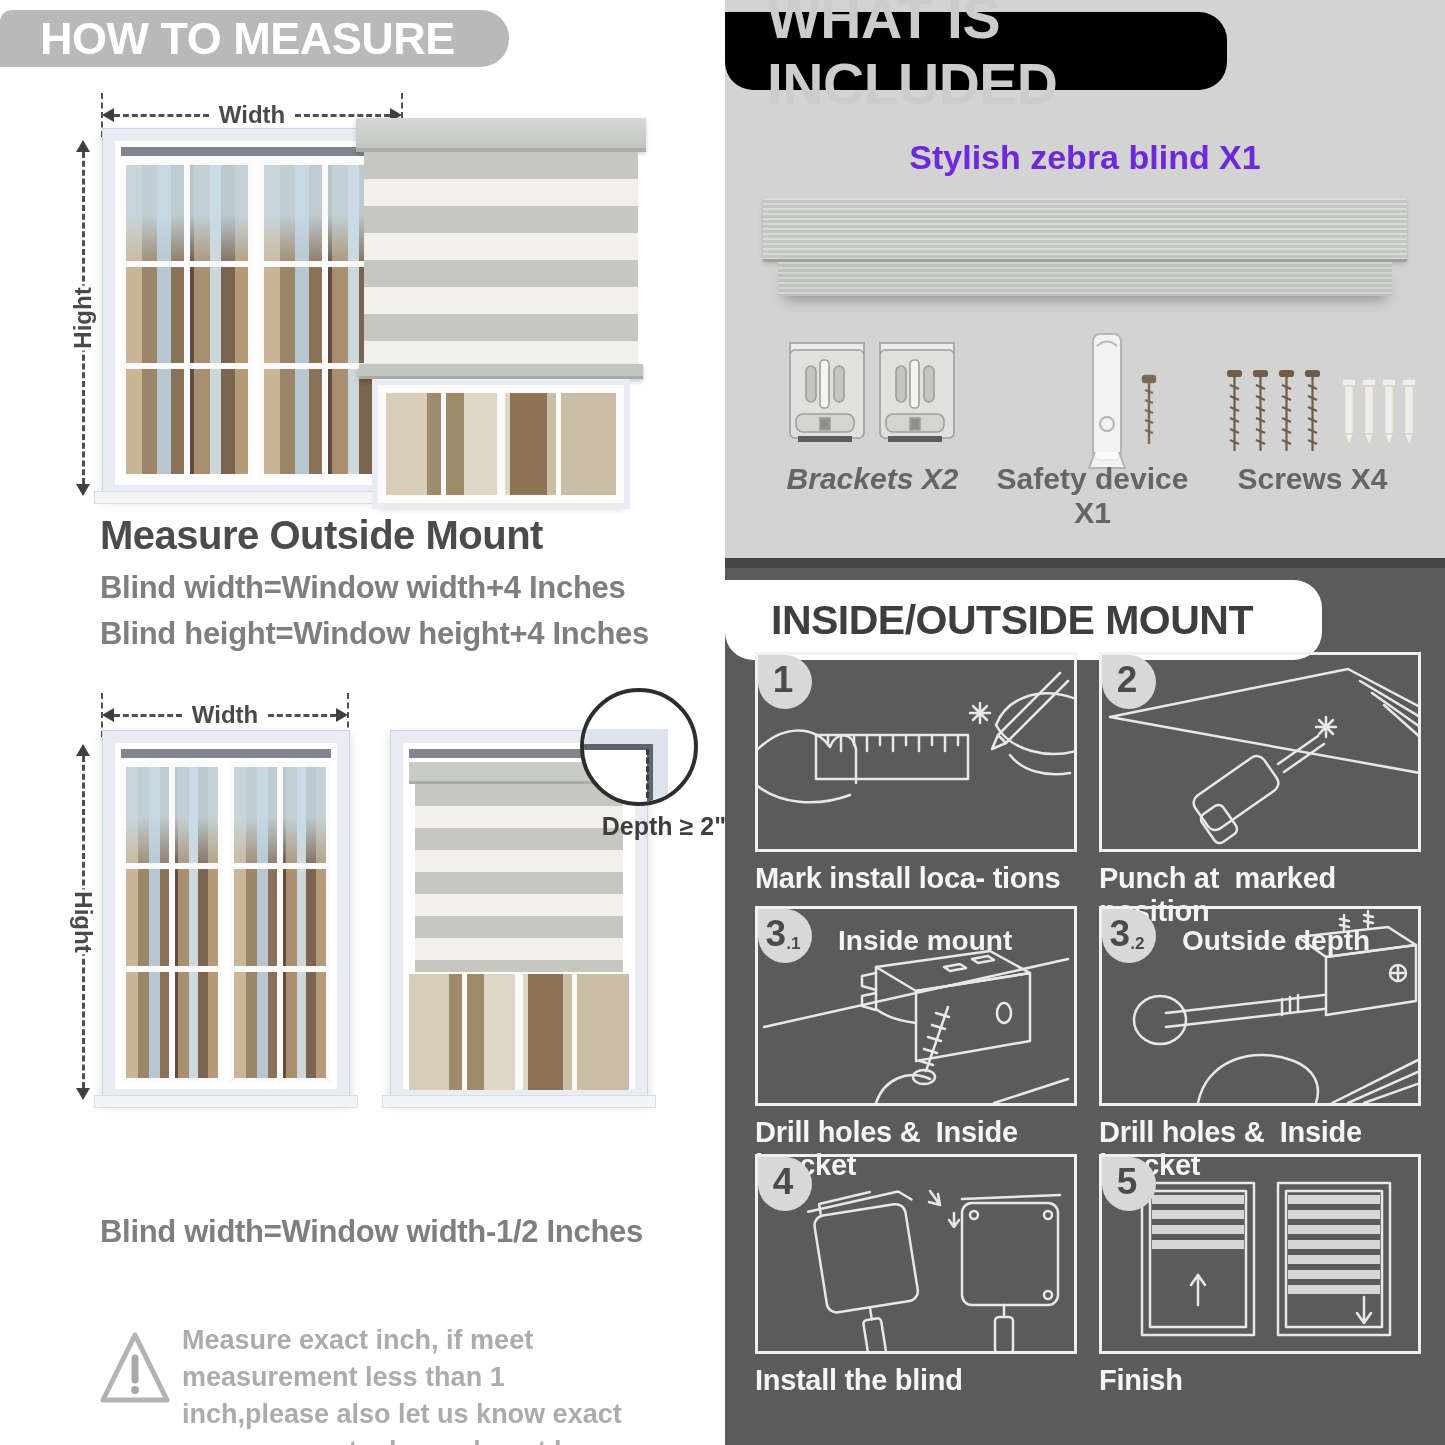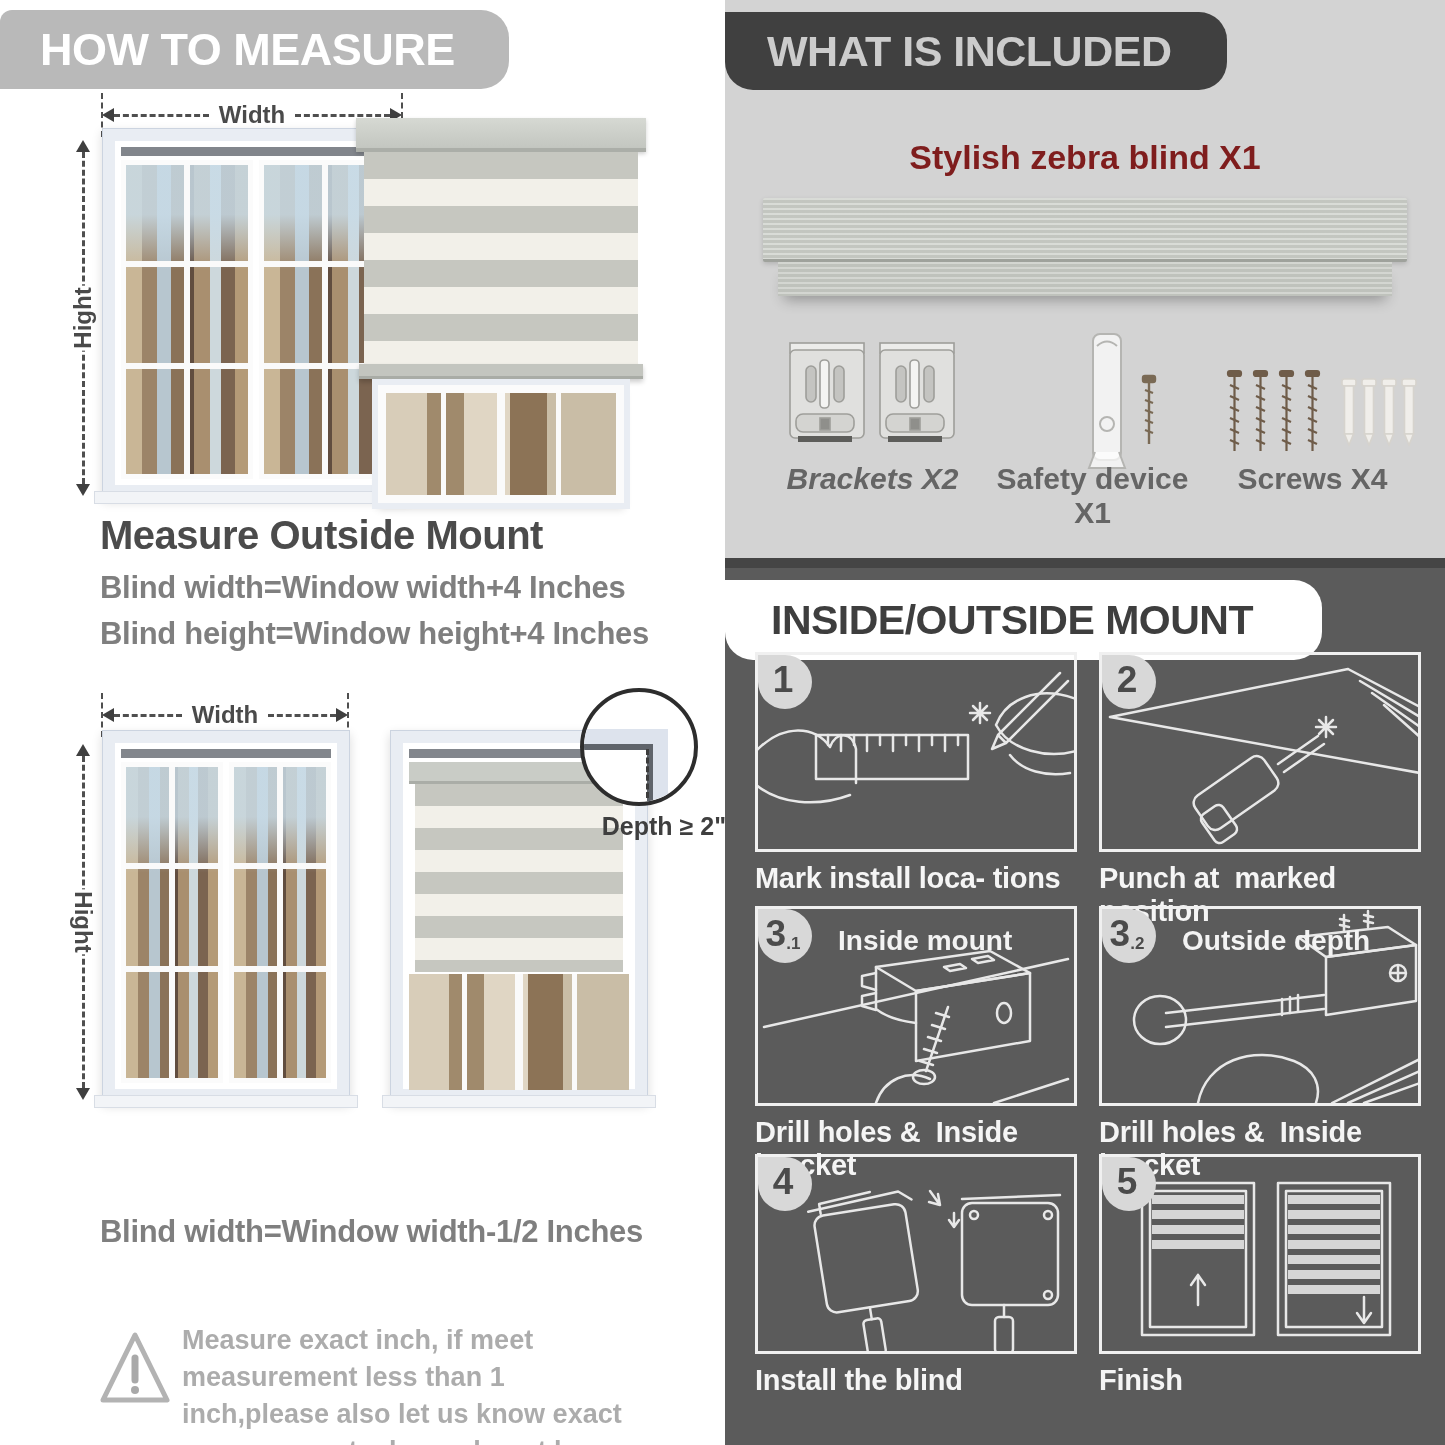--- a/index.html
+++ b/index.html
@@ -6,21 +6,21 @@
   *{box-sizing:border-box;}
   #canvas{position:relative;width:1445px;height:1445px;background:#fff;overflow:hidden;
           font-family:"Liberation Sans", sans-serif;}
 
   
   .h-banner{position:absolute;display:flex;align-items:center;font-weight:700;letter-spacing:-0.5px;}
   .sec-title{position:absolute;font-weight:700;color:var(--heading_dark);font-size:40px;letter-spacing:-0.5px;}
   .sub-line{position:absolute;font-weight:600;color:var(--subtext_gray);font-size:31px;letter-spacing:-0.3px;}
 
   
-  .hdr-measure{left:0;top:10px;width:509px;height:79px;background:var(--header_gray);
+  .hdr-measure{left:0;top:10px;width:509px;height:57px;background:var(--header_gray);
                border-radius:12px 28px 28px 0;color:#fff;font-size:45px;padding-left:40px;}
 
   
   .win{position:absolute;background:#e9edf3;border:1px solid #ccd4e0;padding:12px;
        box-shadow:0 4px 10px rgba(0,0,0,.14);}
   .win-frame{position:relative;width:100%;height:100%;background:#fff;padding:6px;}
   .win-head{height:9px;background:#82868c;margin-bottom:4px;}
   .sashes{display:flex;gap:6px;height:calc(100% - 13px);background:#fff;}
   .sash{flex:1;position:relative;border:5px solid #fbfbfb;overflow:hidden;background:
         linear-gradient(180deg, rgba(200,219,231,.85) 0 16%, rgba(200,219,231,0) 34%),
@@ -79,24 +79,24 @@
   .depth-label{position:absolute;left:568px;top:812px;width:158px;text-align:right;
                font-weight:700;font-size:25px;color:#3f3f3f;}
 
   
   .warn-text{position:absolute;left:182px;top:1322px;width:455px;font-weight:600;
              font-size:27px;line-height:37px;color:var(--warning_gray);}
 
   
   .panel-gray{position:absolute;left:725px;top:0;width:720px;height:568px;background:var(--panel_gray);}
   .panel-gray .shadow-strip{position:absolute;left:0;right:0;bottom:0;height:10px;background:#454545;}
-  .hdr-included{left:0;top:12px;width:502px;height:78px;background:#404040;
-                border-radius:0 28px 28px 28px;color:var(--included_title_gray);font-size:43px;padding-left:42px;}
+  .hdr-included{left:0;top:12px;width:502px;height:78px;background:#000000;
+                border-radius:0 28px 28px 28px;color:var(--included_title_gray);font-size:57px;padding-left:42px;}
   .blind-title{position:absolute;left:0;top:138px;width:100%;text-align:center;
-               font-weight:700;font-size:34px;color:#7f1d1d;}
+               font-weight:700;font-size:34px;color:#6d28d9;}
   .rail-big{position:absolute;left:38px;top:198px;width:644px;height:64px;border-radius:2px;
             background:repeating-linear-gradient(180deg,rgba(255,255,255,.28) 0 2px,rgba(0,0,0,.04) 2px 5px),#cbcec8;
             border-bottom:3px solid #9fa29c;box-shadow:0 2px 5px rgba(0,0,0,.15);}
   .rail-small{position:absolute;left:53px;top:262px;width:614px;height:34px;
               background:repeating-linear-gradient(180deg,rgba(255,255,255,.25) 0 2px,rgba(0,0,0,.03) 2px 5px),#c5c8c2;
               box-shadow:0 10px 14px -6px rgba(0,0,0,.3);}
   .part-svg{position:absolute;}
   .part-label{position:absolute;top:462px;text-align:center;font-weight:700;font-size:30px;color:#656565;}
 
   

